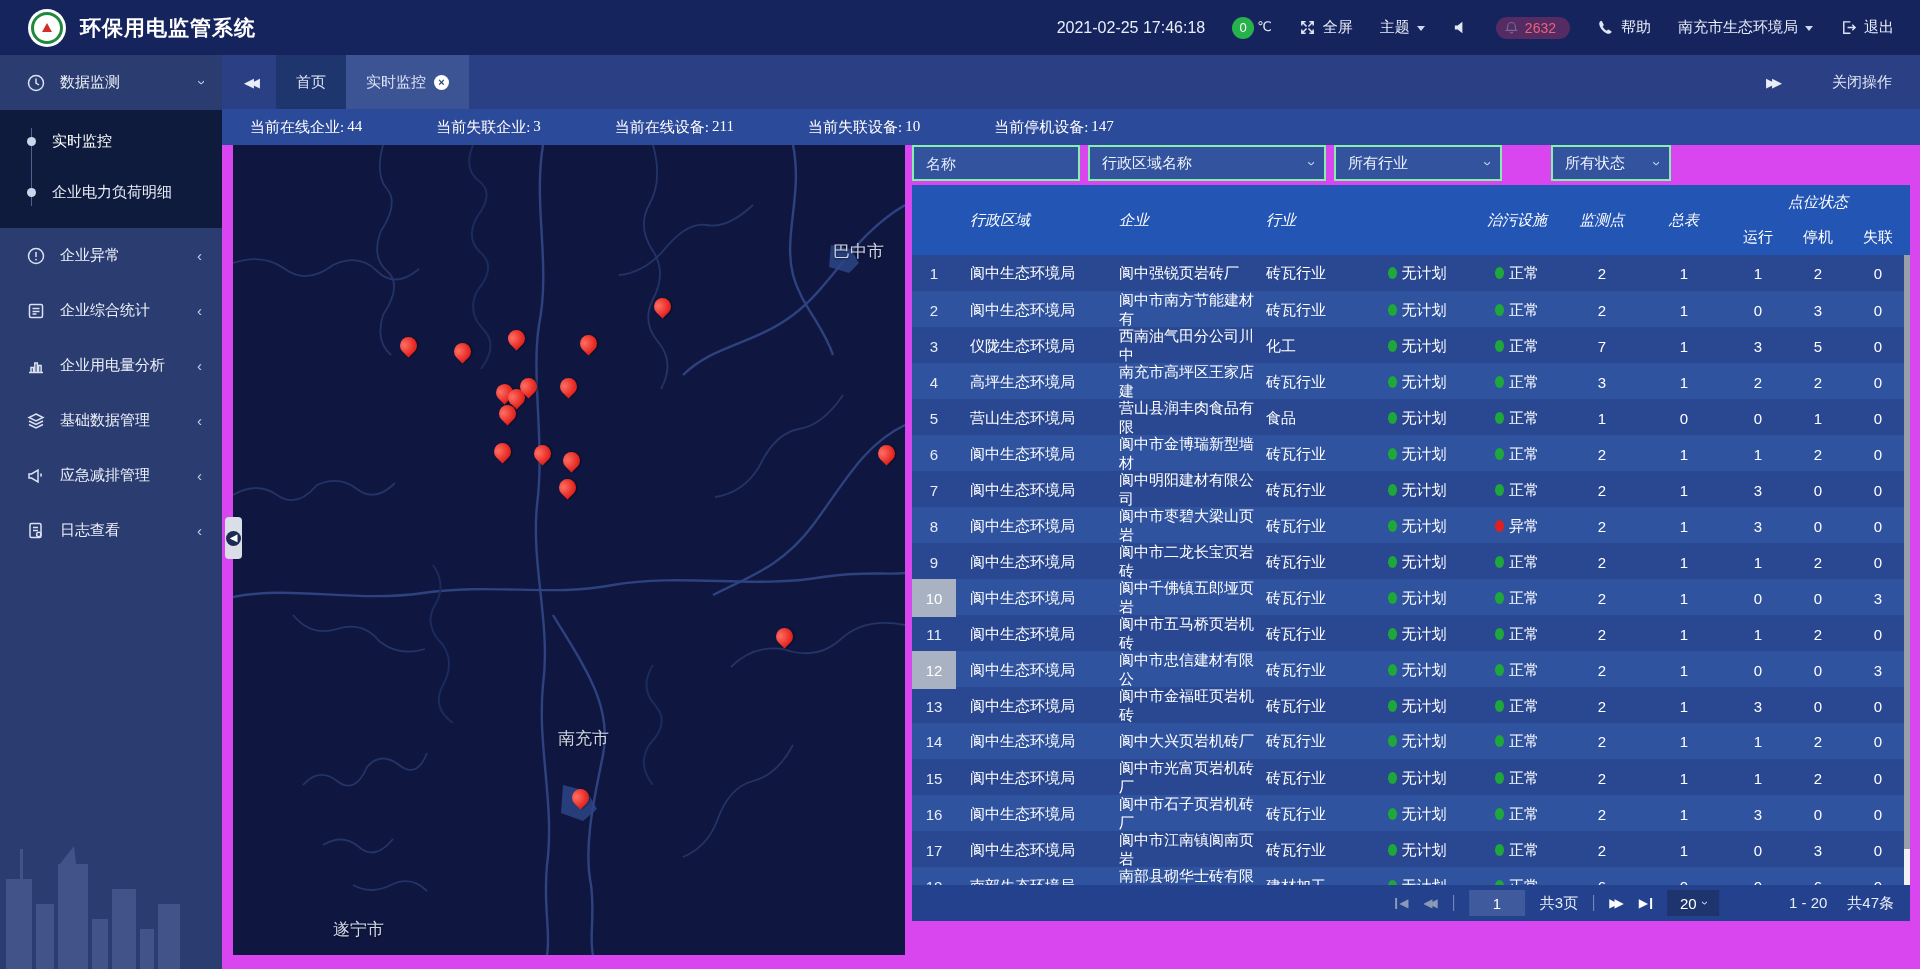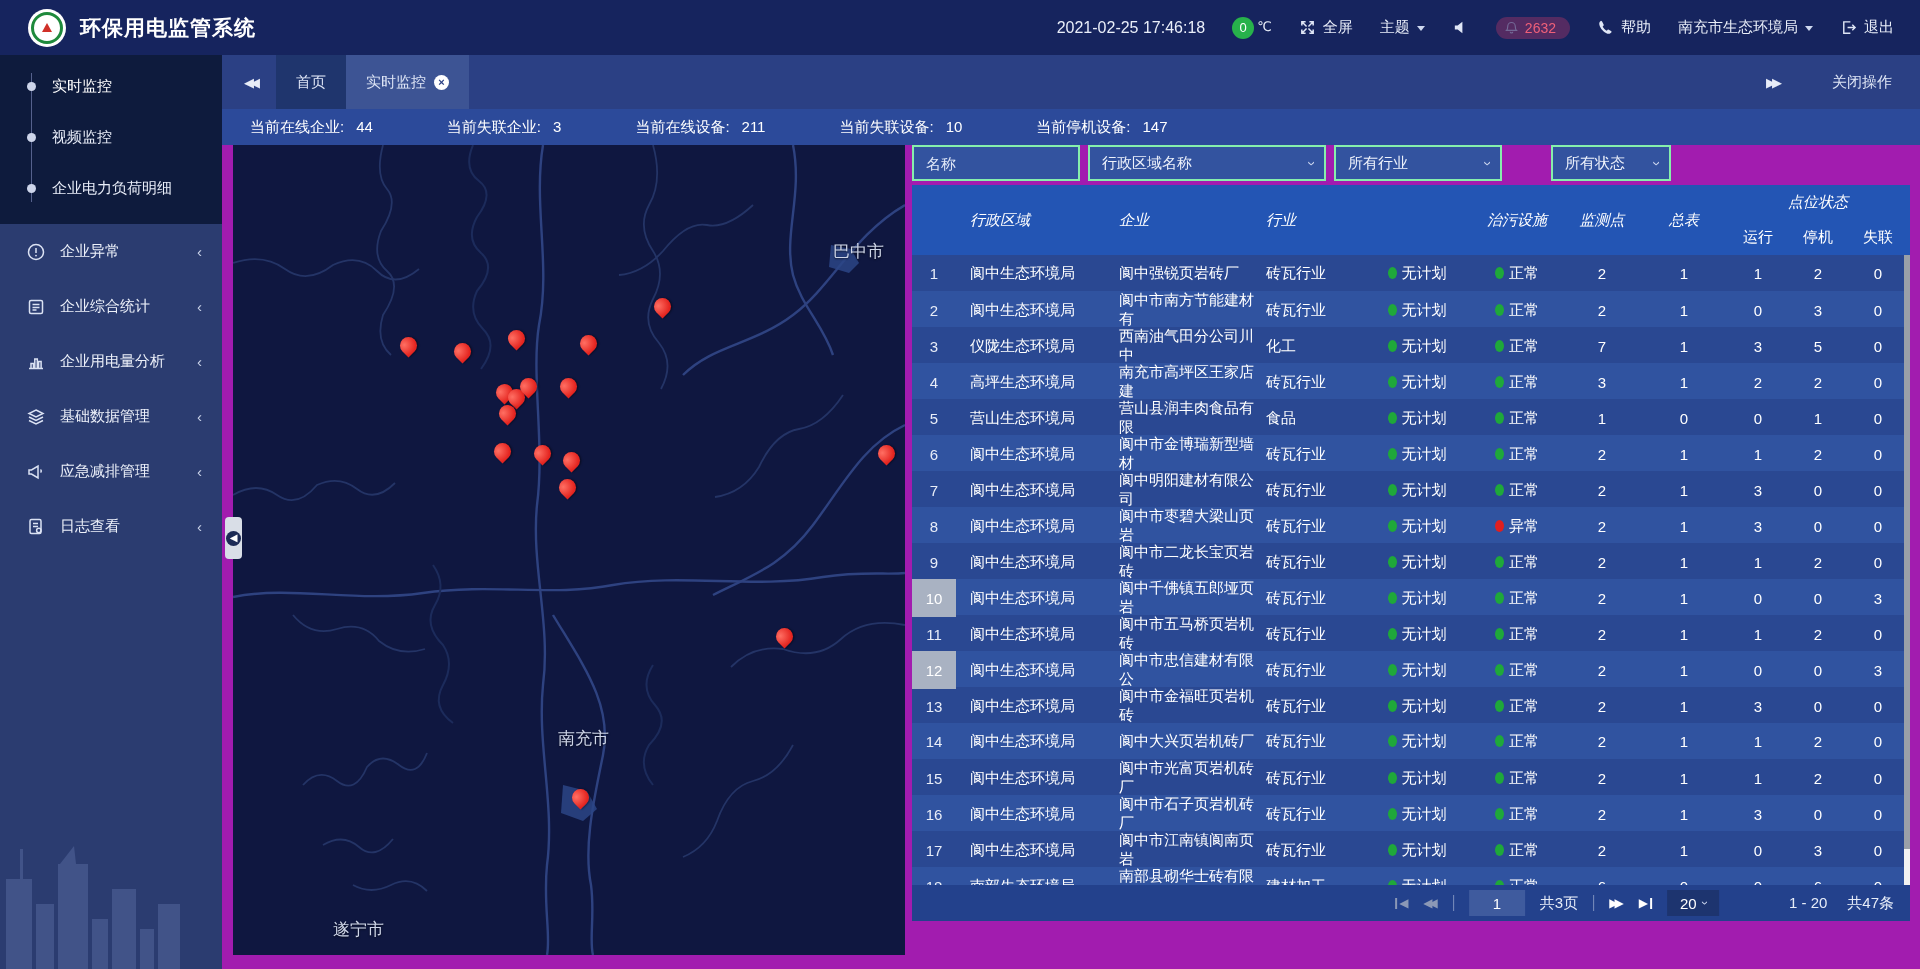--- a/index.html
+++ b/index.html
@@ -1,17 +1,17 @@
 <!DOCTYPE html>
 <html><head>
 <meta charset="utf-8">
 <style>
   * { margin:0; padding:0; box-sizing:border-box; }
   html,body { width:1920px; height:969px; overflow:hidden; }
-  .page { position:relative; width:1920px; height:969px; background:#a21caf;
+  .page { position:relative; width:1920px; height:969px; background:#d946ef;
           font-family:"Liberation Sans","DejaVu Sans",sans-serif; }
 
   
   .header { position:absolute; top:0; left:0; right:0; height:55px; background:#16245e;
             display:flex; align-items:center; color:#fff; z-index:9; }
   .logo { width:38px; height:38px; margin-left:28px; border-radius:50%; background:#fff;
           display:flex; align-items:center; justify-content:center; flex:0 0 38px; }
   .logo-inner { width:32px; height:32px; border-radius:50%; border:3px solid #1f8a3c; background:#fff;
                 display:flex; align-items:center; justify-content:center; }
   .logo-peak { width:0; height:0; border-left:5px solid transparent; border-right:5px solid transparent;
@@ -59,21 +59,21 @@
   .tab { height:54px; display:flex; align-items:center; padding:12px 20px; font-size:15px; cursor:pointer; gap:8px; }
   .tab.home { background:#1f356d; }
   .tab.active { background:#3d5494; }
   .tclose { width:15px; height:15px; border-radius:50%; background:#fff; color:#2b4084;
             font-size:11px; line-height:15px; text-align:center; font-weight:bold; }
   .tab-right { margin-left:auto; display:flex; align-items:center; gap:34px; margin-right:28px; }
   .close-ops { font-size:15px; color:#dfe6f6; cursor:pointer; }
 
   .statsbar { flex:0 0 36px; background:#2c4a9a; display:flex; align-items:center; padding-left:28px;
               gap:74px; color:#fff; font-size:15px; }
-  .stat { display:flex; gap:12px; }
+  .stat { display:flex; gap:3px;font-family:Liberation Serif, serif; }
 
   .main { flex:1; display:flex; padding:0 10px 0 11px; position:relative; }
 
   
   .map-panel { flex:0 0 672px; width:672px; height:810px; background:#0f1740; position:relative; }
   .map-svg { position:absolute; left:0; top:0; }
   .city { position:absolute; color:#cfd6e8; font-size:17px; text-shadow:0 1px 2px rgba(0,0,0,.6);
           white-space:nowrap; }
   .pin { position:absolute; width:17px; height:17px;
          background:radial-gradient(circle at 35% 30%, #ff6f63, #e4241f 70%);
@@ -208,28 +208,34 @@
               <path d="M11 3H4v12h7"></path>
               <path d="M8 9h8M13 6l3 3-3 3"></path>
             </svg>
         </span>
         <span>退出</span>
       </span>
     </div>
   </div>
 
   <div class="sidebar">
+    <div class="side-item">
+      <span class="sicon">
+        <svg viewBox="0 0 20 20" fill="none" stroke="currentColor" stroke-width="1.5">
+            <circle cx="10" cy="10" r="7.5"></circle>
+            <path d="M10 5.5v4.5l3 2"></path>
+          </svg>
+      </span>
+      <span>数据监测</span>
+      <span class="chev down">‹</span>
+    </div>
     <div class="submenu">
       <div class="sub-item active">
         <span class="sdot"></span>
         <span>实时监控</span>
-      </div>
-      <div class="sub-item">
-        <span class="sdot"></span>
-        <span>视频监控</span>
       </div>
       <div class="sub-item">
         <span class="sdot"></span>
         <span>企业电力负荷明细</span>
       </div>
     </div>
     <div class="side-item">
       <span class="sicon">
         <svg viewBox="0 0 20 20" fill="none" stroke="currentColor" stroke-width="1.5">
             <circle cx="10" cy="10" r="7.5"></circle>

